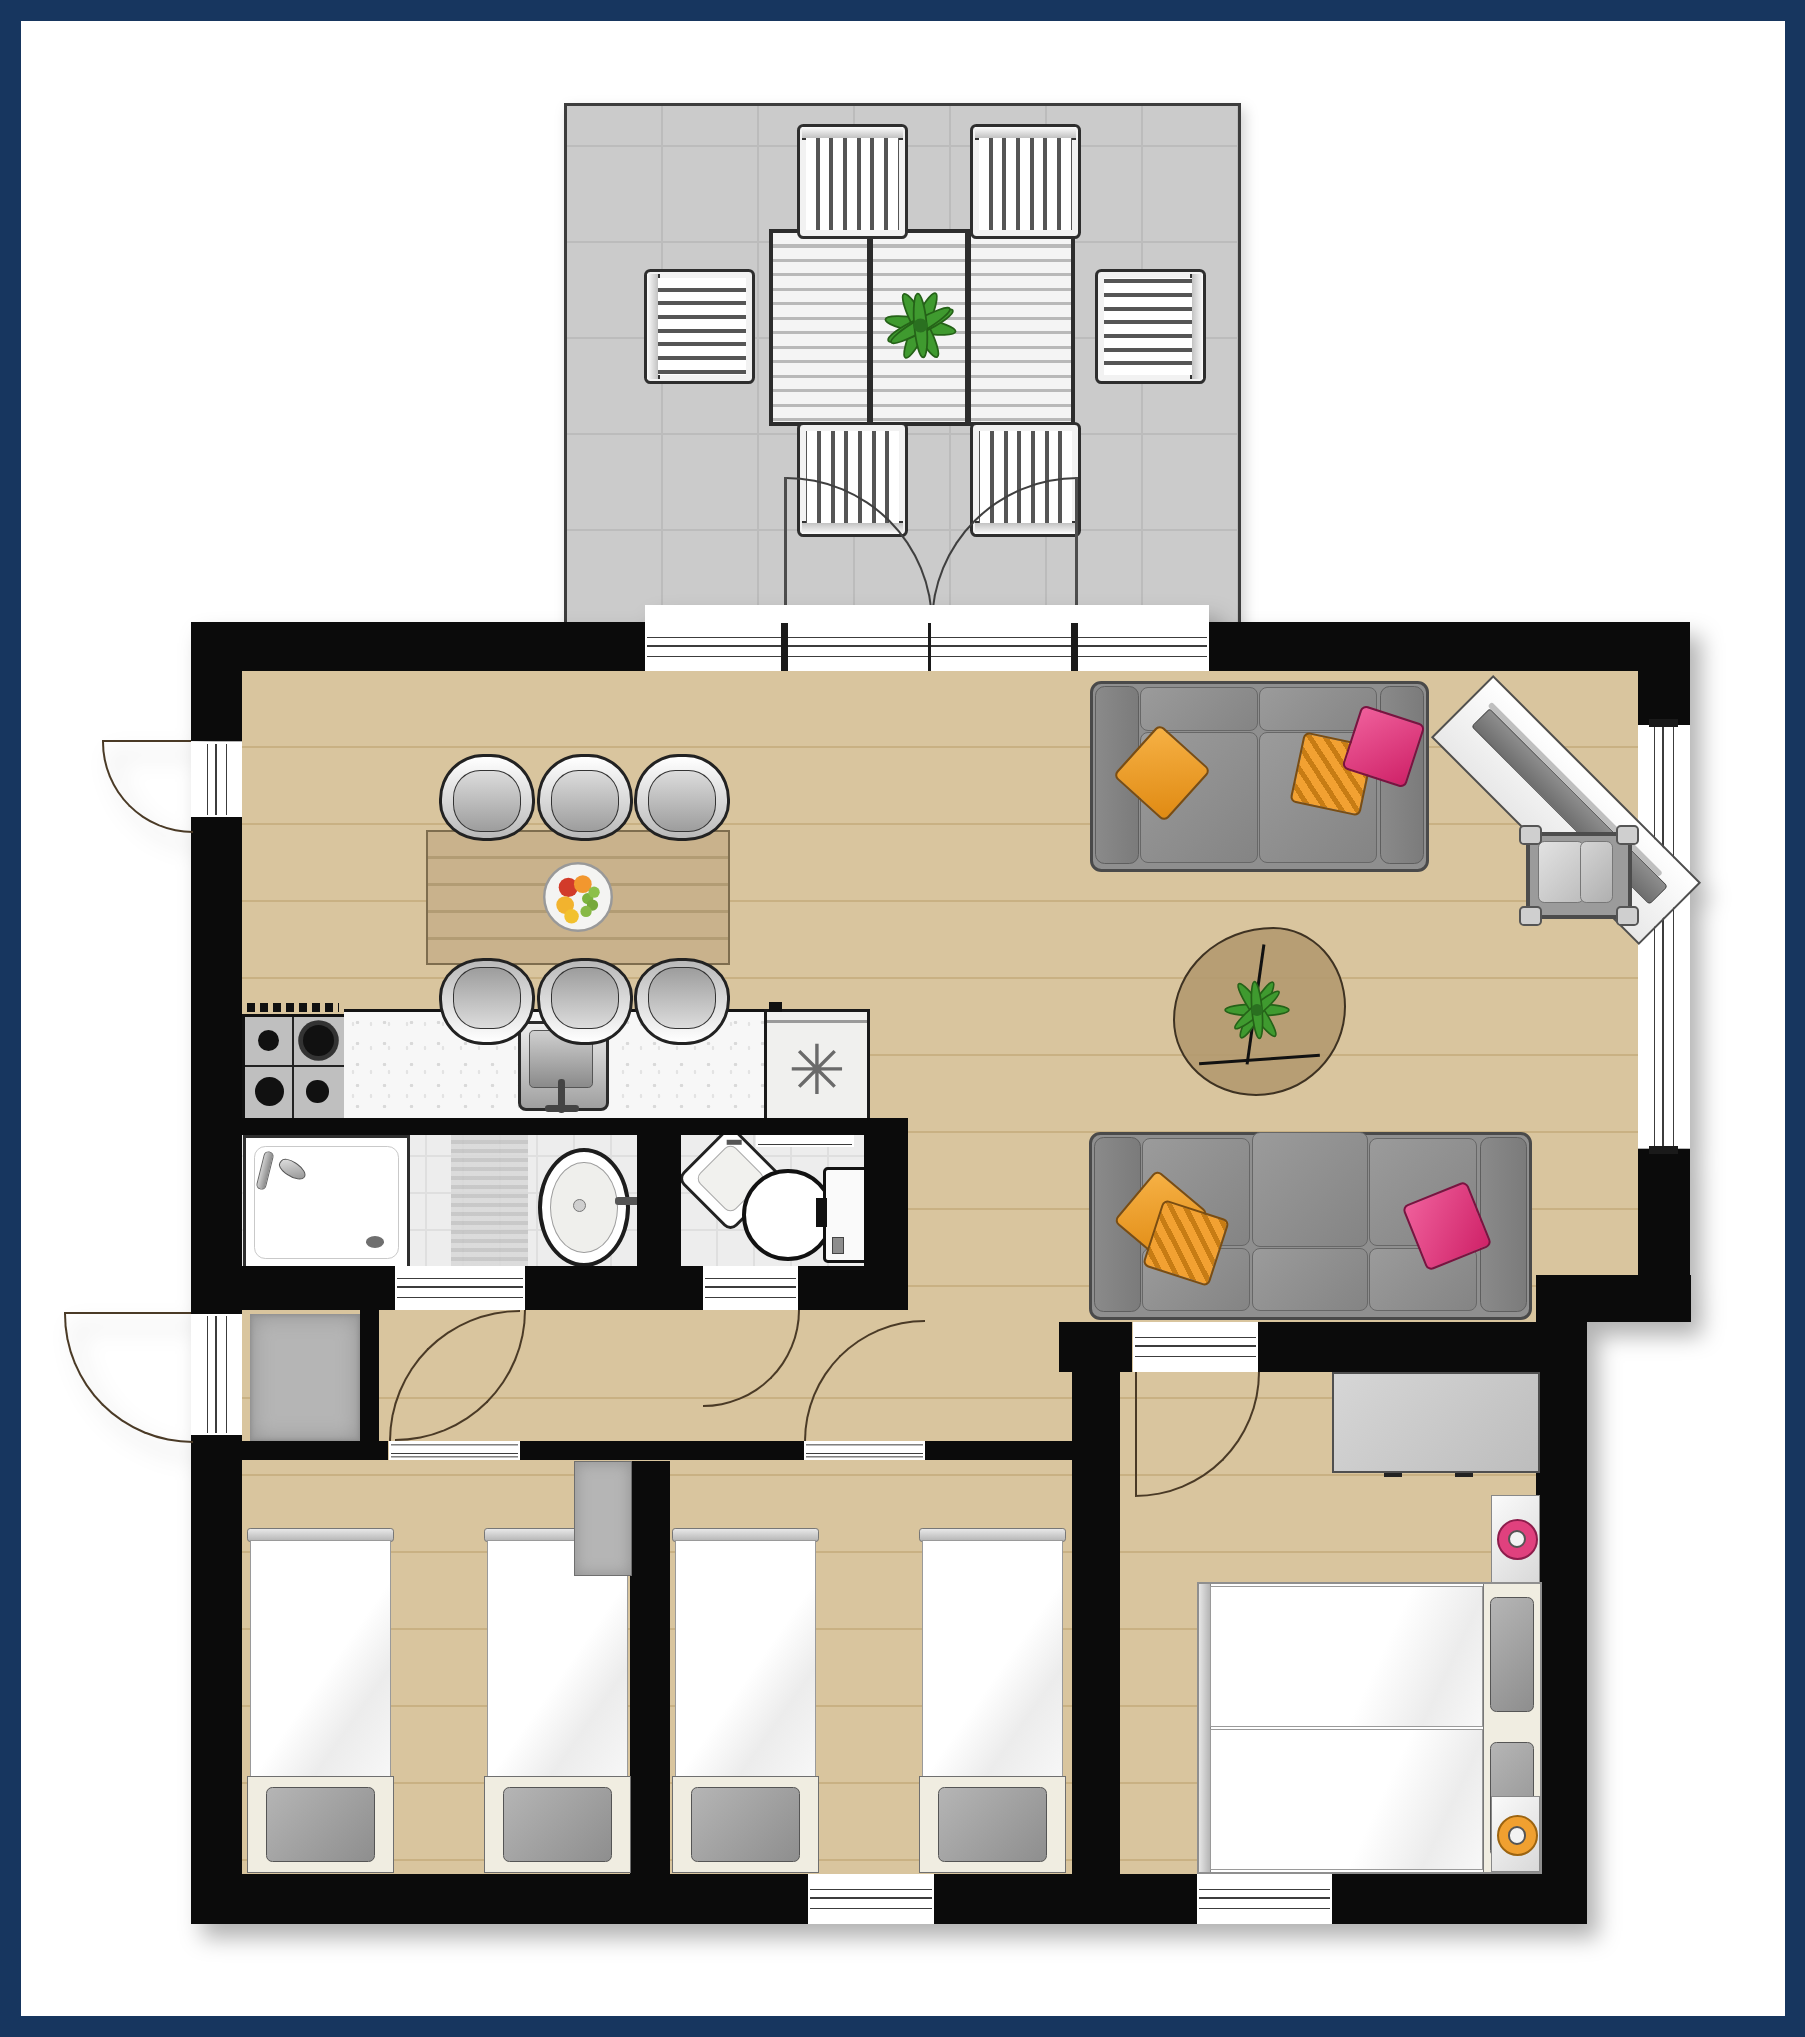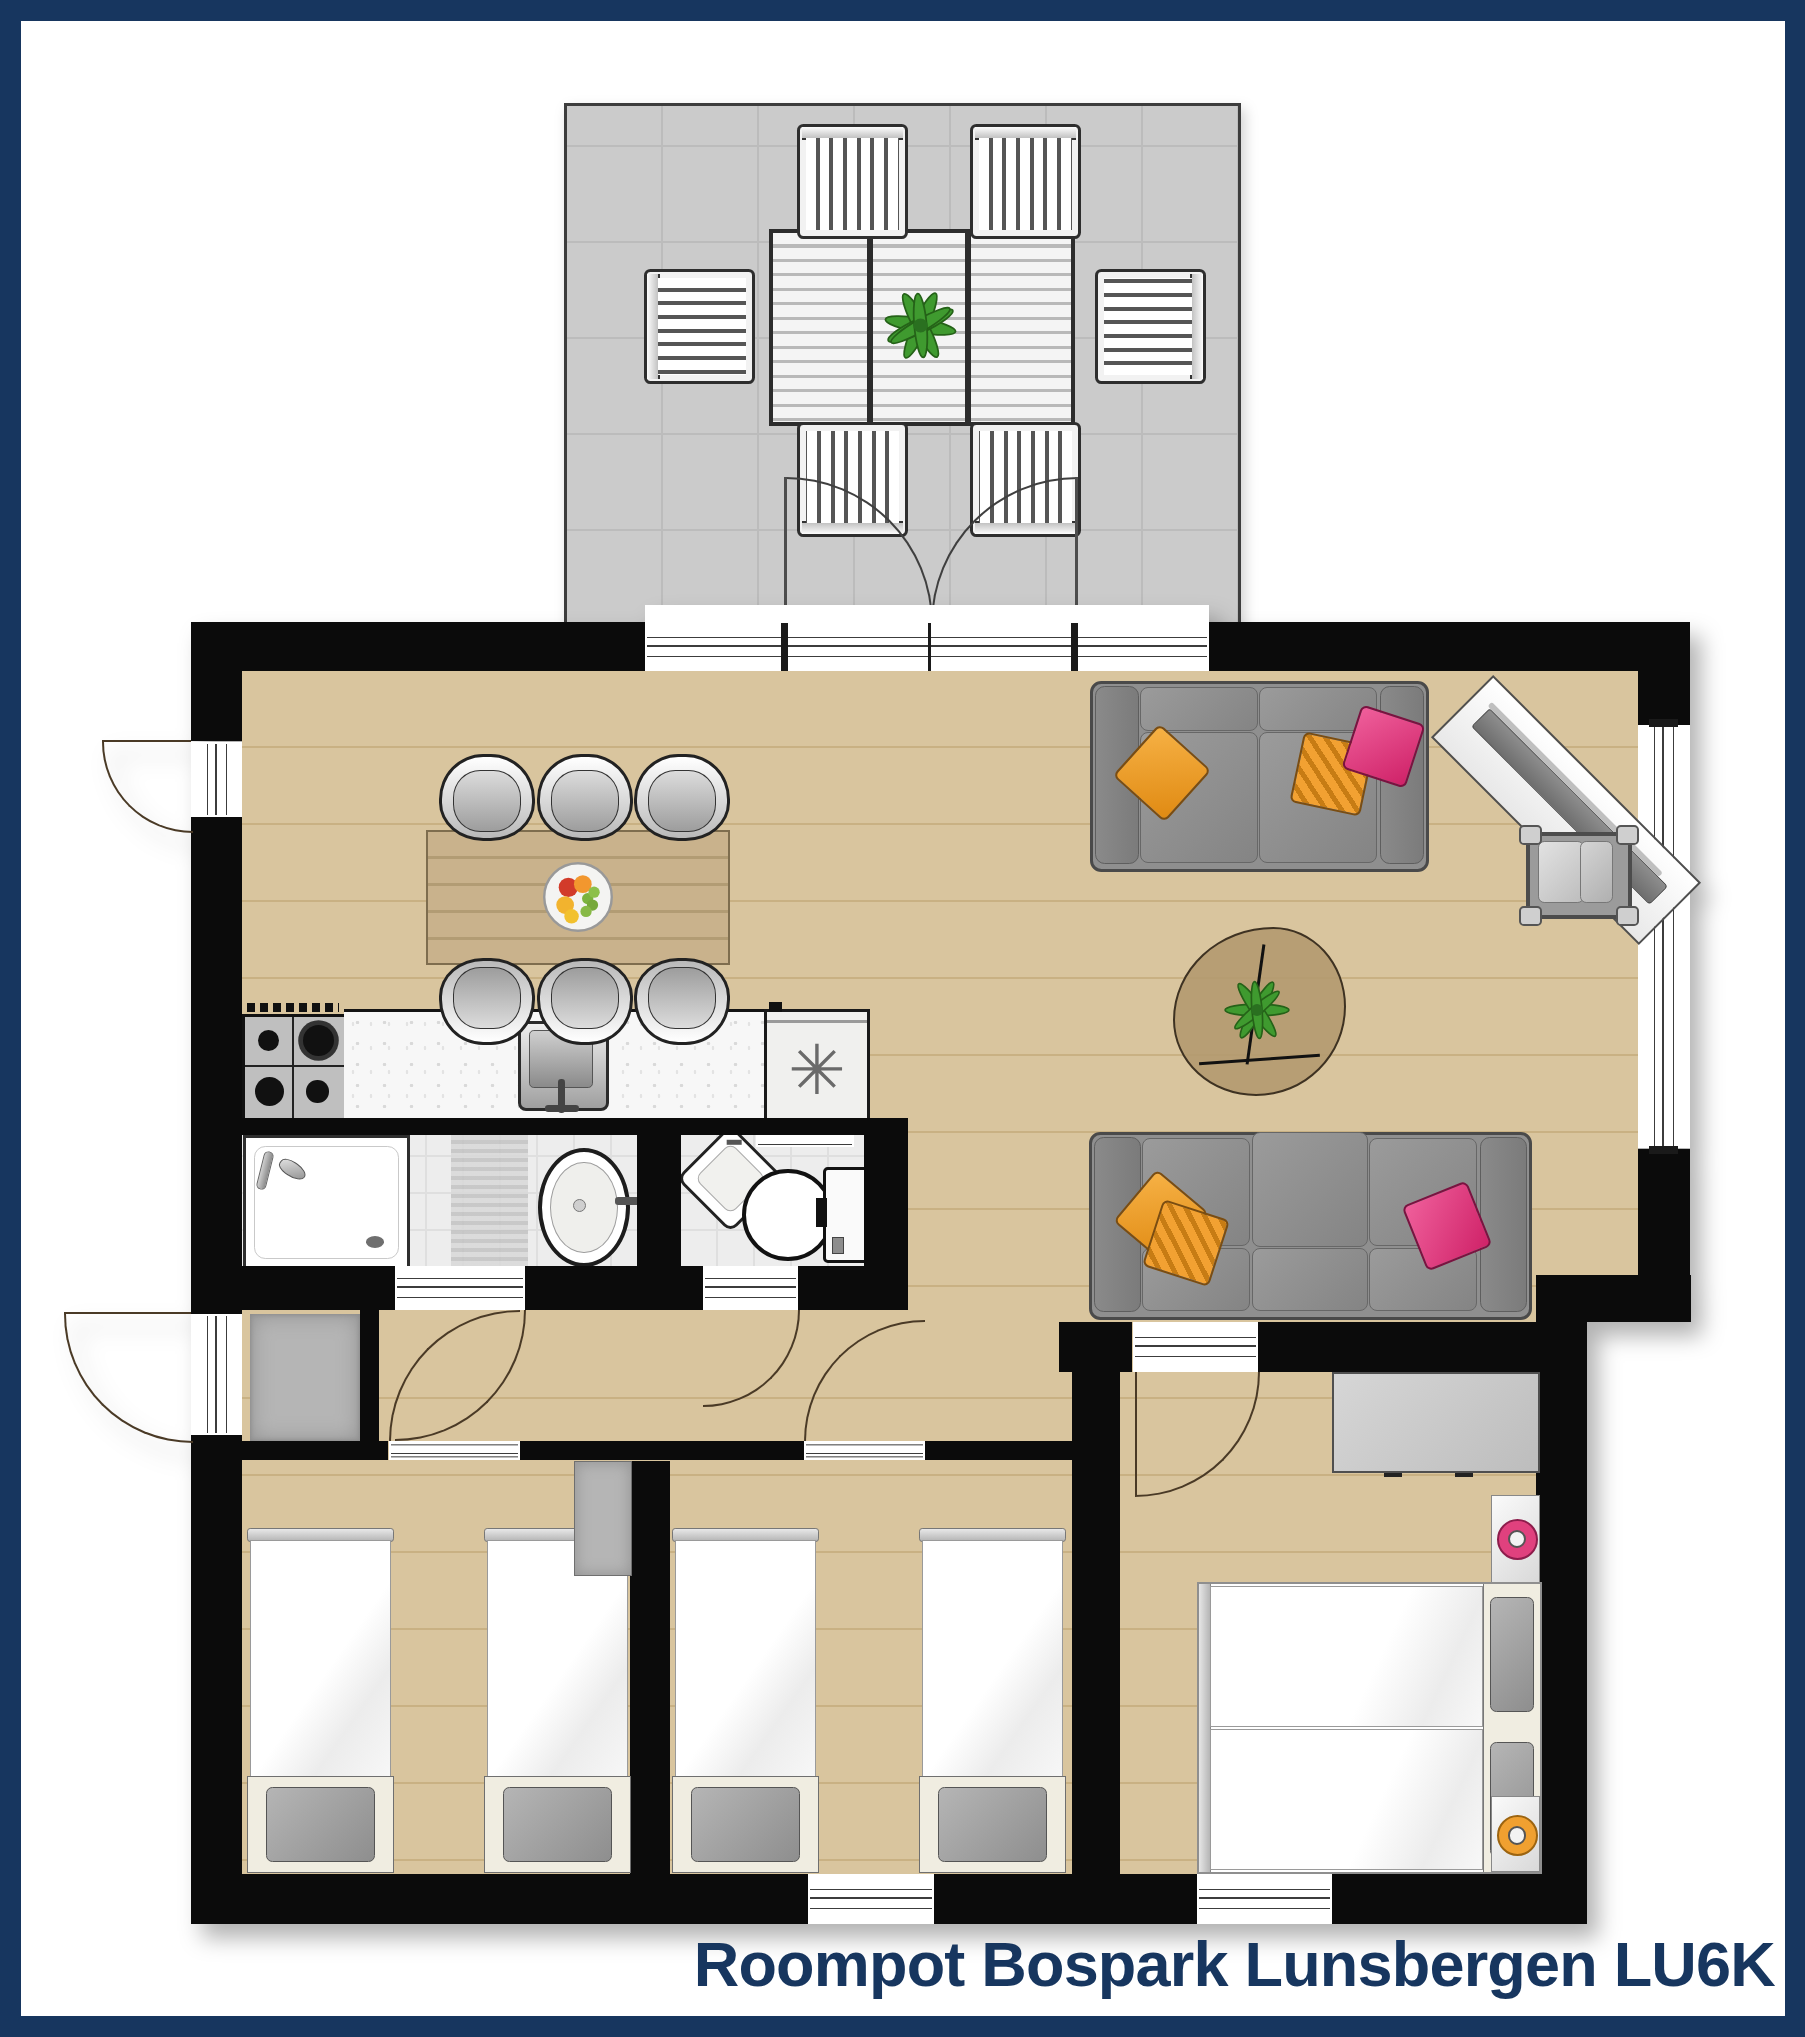--- a/index.html
+++ b/index.html
@@ -409,17 +409,16 @@
       </div>
     </div>
     <div class="ns" style="left:1491px;top:1796px;width:47px;height:74px;">
       <div class="donut" style="left:4.8px;top:18px;width:37px;height:37px;background:var(--lamporange);border:2.4px solid #9c6410;">
           <div class="hole"></div>
         </div>
     </div>
 
   </div>
 
-  <div class="caption" style="right:31px;top:1928px;">Roompot Bospark Lunsbergen LU6K</div>
 
   <div class="frame"></div>
 </div>
 
 
 </body></html>

